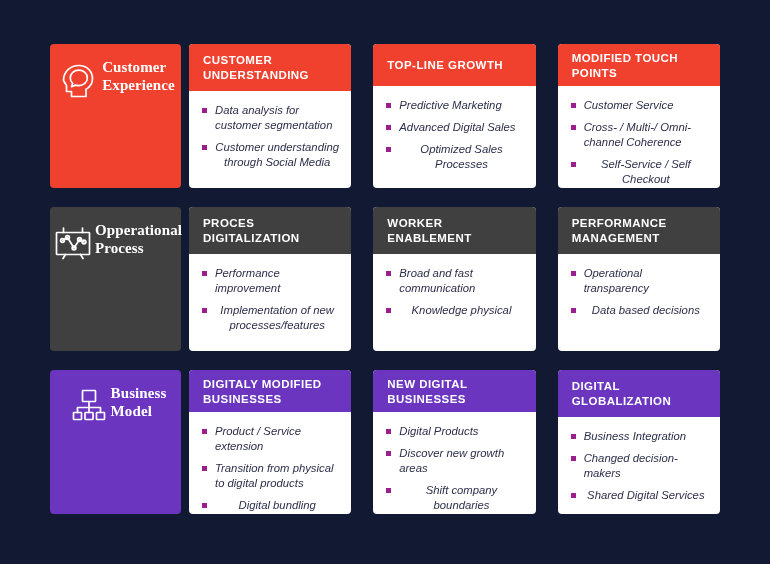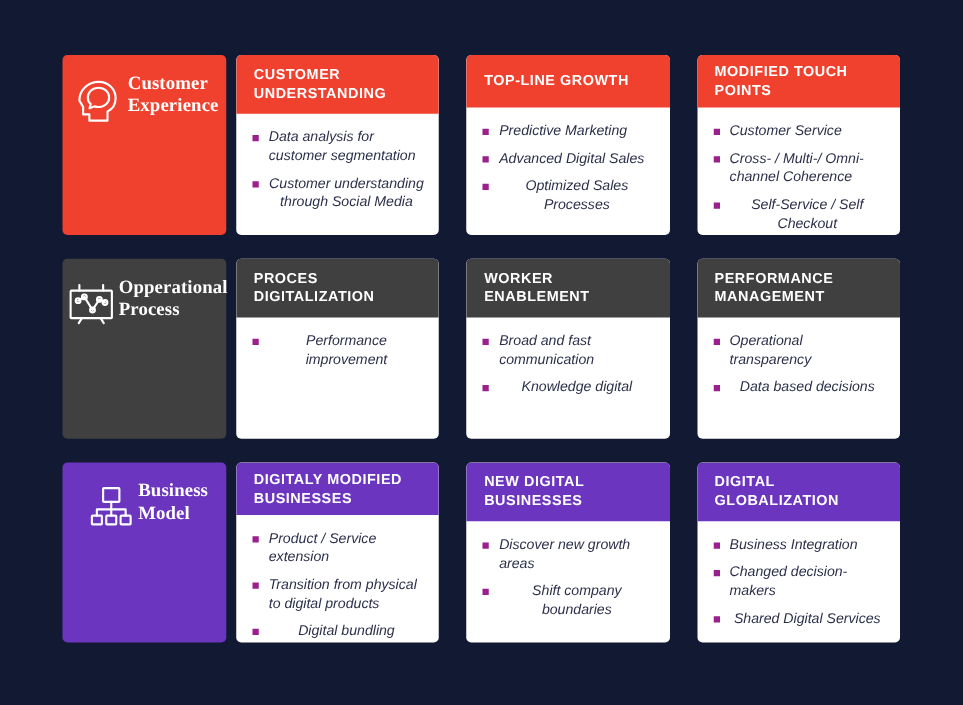--- a/index.html
+++ b/index.html
@@ -184,29 +184,30 @@
         </div>
         <div class="cat-label">Opperational
 Process</div>
       </div>
       <div class="cards">
         <div class="card">
           <div class="card-header accent-blue">PROCES DIGITALIZATION</div>
           <div class="card-body">
             <ul class="bullets">
               <li>Performance improvement</li>
+              <li>Implementation of new processes/features</li>
             </ul>
           </div>
         </div>
         <div class="card">
           <div class="card-header accent-blue">WORKER ENABLEMENT</div>
           <div class="card-body">
             <ul class="bullets">
               <li>Broad and fast communication</li>
-              <li>Knowledge digital</li>
+              <li>Knowledge physical</li>
             </ul>
           </div>
         </div>
         <div class="card">
           <div class="card-header accent-blue">PERFORMANCE MANAGEMENT</div>
           <div class="card-body">
             <ul class="bullets">
               <li>Operational transparency</li>
               <li>Data based decisions</li>
             </ul>
@@ -236,20 +237,21 @@
               <li>Product / Service extension</li>
               <li>Transition from physical to digital products</li>
               <li>Digital bundling</li>
             </ul>
           </div>
         </div>
         <div class="card">
           <div class="card-header accent-purple">NEW DIGITAL BUSINESSES</div>
           <div class="card-body">
             <ul class="bullets">
+              <li>Digital Products</li>
               <li>Discover new growth areas</li>
               <li>Shift company boundaries</li>
             </ul>
           </div>
         </div>
         <div class="card">
           <div class="card-header accent-purple">DIGITAL GLOBALIZATION</div>
           <div class="card-body">
             <ul class="bullets">
               <li>Business Integration</li>

